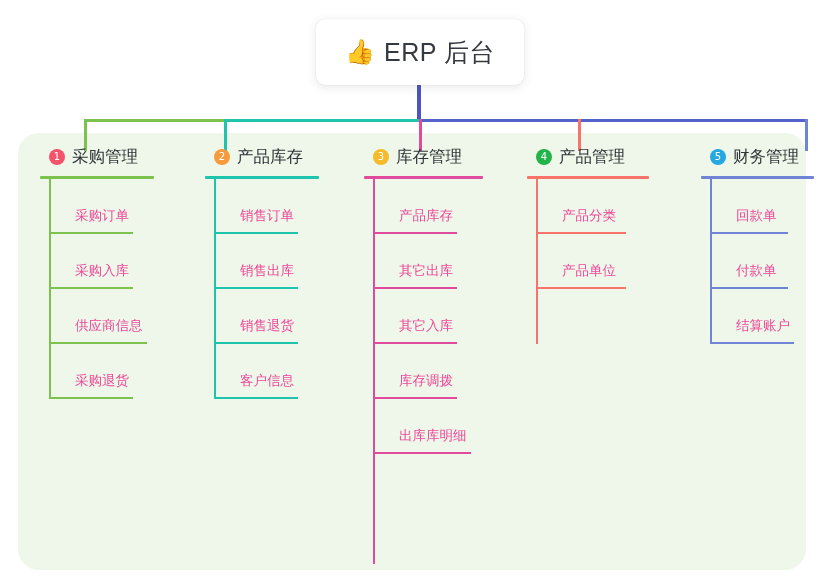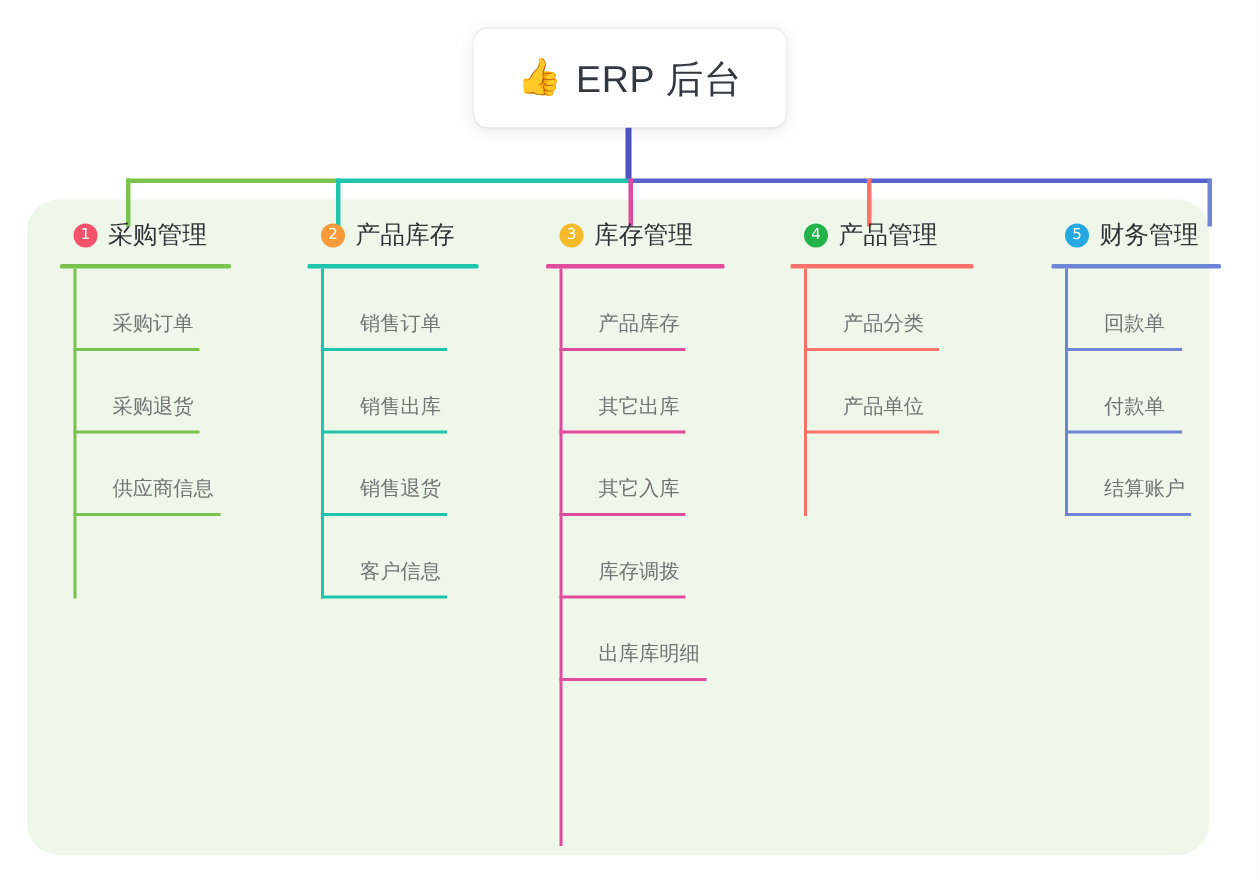--- a/index.html
+++ b/index.html
@@ -113,21 +113,21 @@
   .leaf {
     position: relative;
     height: 55px;
     box-sizing: border-box;
   }
   .leaf-label {
     position: absolute;
     left: 26px;
     bottom: 9px;
     font-size: 13.5px;
-    color: #737373;
+    color: #ec4899;
     white-space: nowrap;
   }
   .leaf-rule {
     position: absolute;
     left: 0;
     bottom: 0;
     height: 1.6px;
   }
 </style>
 </head>
@@ -162,27 +162,31 @@
       </div>
       <div class="head-rule" style="background: rgb(124, 194, 79); width: 114px;"></div>
       <div class="col-body" style="padding-left: 9px;">
         <div style="position: relative;">
           <div class="spine" style="background: rgb(124, 194, 79); height: 220px;"></div>
           <div class="leaf">
             <span class="leaf-label">采购订单</span>
             <div class="leaf-rule" style="background: rgb(124, 194, 79); width: 84px;"></div>
           </div>
           <div class="leaf">
+            <span class="leaf-label">采购入库</span>
+            <div class="leaf-rule" style="background: rgb(124, 194, 79); width: 84px;"></div>
+          </div>
+          <div class="leaf">
+            <span class="leaf-label">供应商信息</span>
+            <div class="leaf-rule" style="background: rgb(124, 194, 79); width: 98px;"></div>
+          </div>
+          <div class="leaf">
             <span class="leaf-label">采购退货</span>
             <div class="leaf-rule" style="background: rgb(124, 194, 79); width: 84px;"></div>
           </div>
-          <div class="leaf">
-            <span class="leaf-label">供应商信息</span>
-            <div class="leaf-rule" style="background: rgb(124, 194, 79); width: 98px;"></div>
-          </div>
         </div>
       </div>
     </div>
     <div class="column" style="left: 205px;">
       <div class="col-head">
         <span class="badge" style="background: rgb(247, 154, 60);">2</span>
         <span class="col-title">产品库存</span>
       </div>
       <div class="head-rule" style="background: rgb(31, 196, 172); width: 114px;"></div>
       <div class="col-body" style="padding-left: 9px;">

